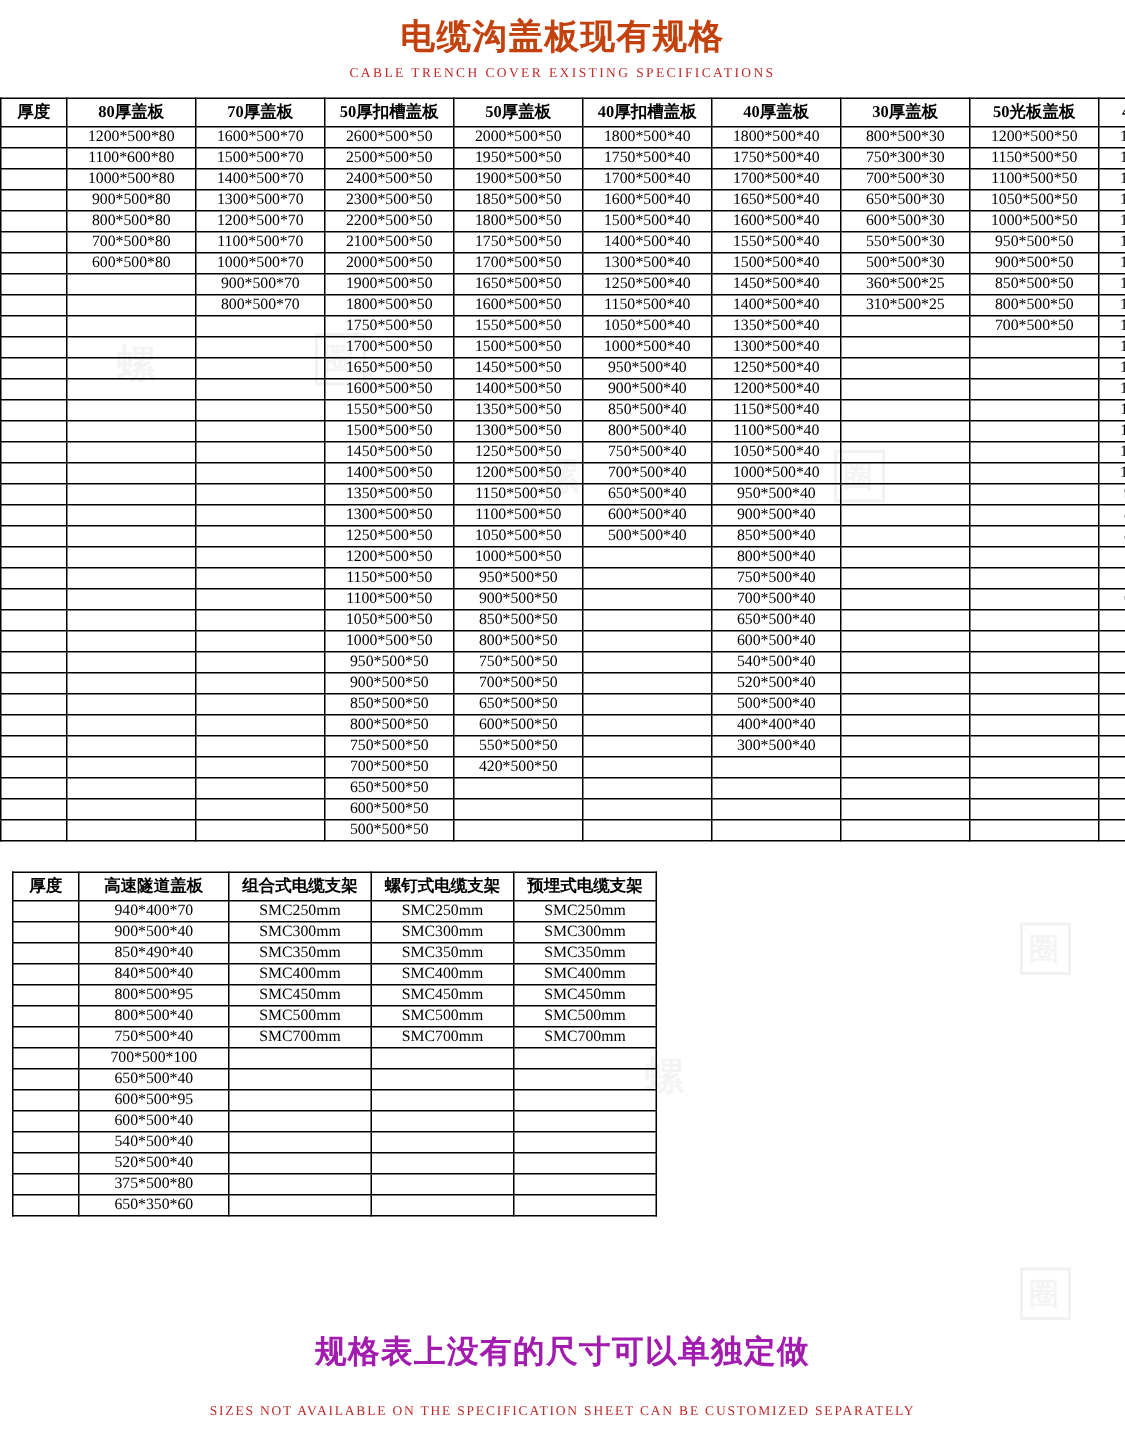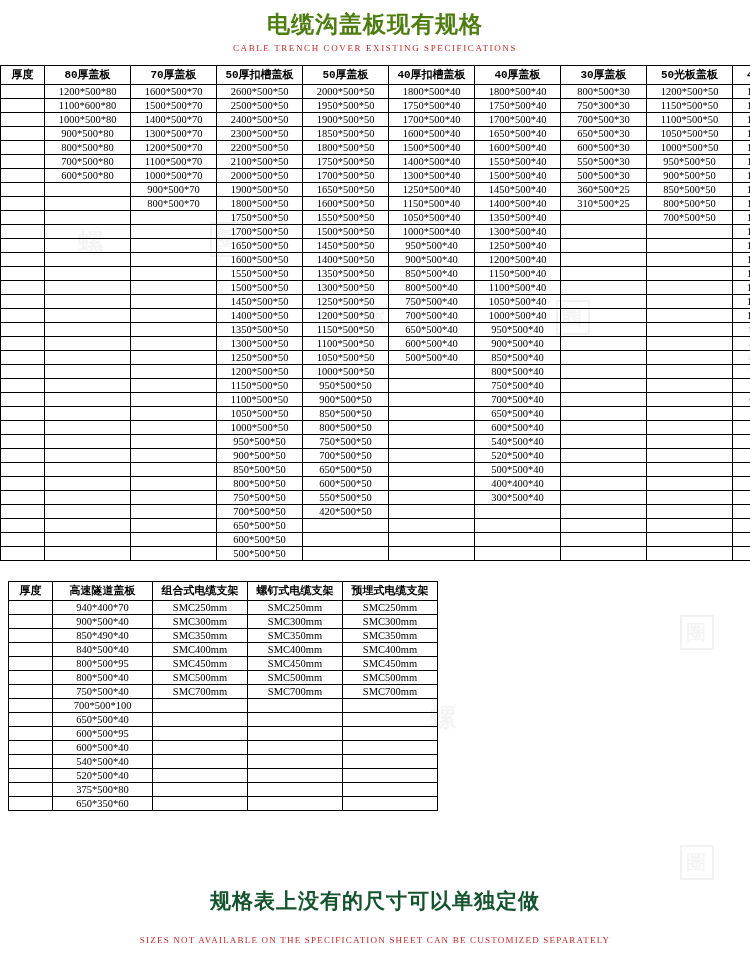--- a/index.html
+++ b/index.html
@@ -22,21 +22,21 @@
     box-sizing: border-box;
   }
   .title-block {
     text-align: center;
     padding-top: 10px;
   }
   .title-cn {
     font-family: "Liberation Serif", serif;
     font-size: 23px;
     font-weight: bold;
-    color: #4d7c0f;
+    color: #c2410c;
     letter-spacing: 1px;
     line-height: 30px;
   }
   .title-en {
     font-family: Liberation Serif, serif;
     font-size: 9px;
     color: #c02a2a;
     letter-spacing: 1.6px;
     margin-top: 3px;
   }
@@ -49,21 +49,21 @@
     border: 1px solid #000;
     font-size: 10.5px;
     height: 13px;
     line-height: 13px;
     padding: 0 2px;
     text-align: center;
     white-space: nowrap;
     overflow: hidden;
   }
   table.spec thead td {
-    font-family: Liberation Mono, monospace;
+    font-family: Liberation Serif, serif;
     font-size: 11px;
     font-weight: bold;
     height: 18px;
     line-height: 18px;
   }
   #table-main {
     width: 732px;
     margin: 12px auto 0 auto;
   }
   #table-main col.c0 { width: 44px; }
@@ -81,21 +81,21 @@
     position: absolute;
     left: 0;
     right: 0;
     bottom: 12px;
     text-align: center;
   }
   .footer-cn {
     font-family: Liberation Sans, sans-serif;
     font-size: 21px;
     font-weight: bold;
-    color: #14532d;
+    color: #a21caf;
     letter-spacing: 1px;
   }
   .footer-en {
     font-family: "Liberation Serif", serif;
     font-size: 9px;
     color: #c02a2a;
     letter-spacing: 1.2px;
     margin-top: 20px;
   }
   

